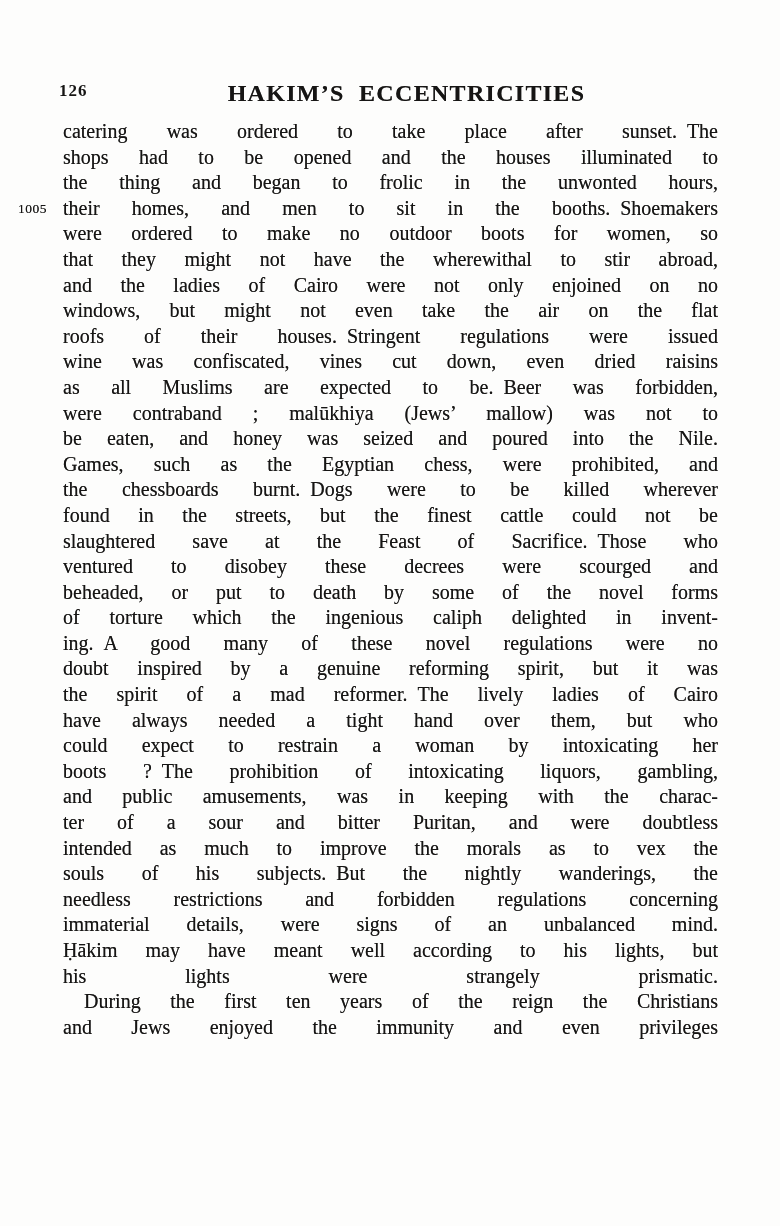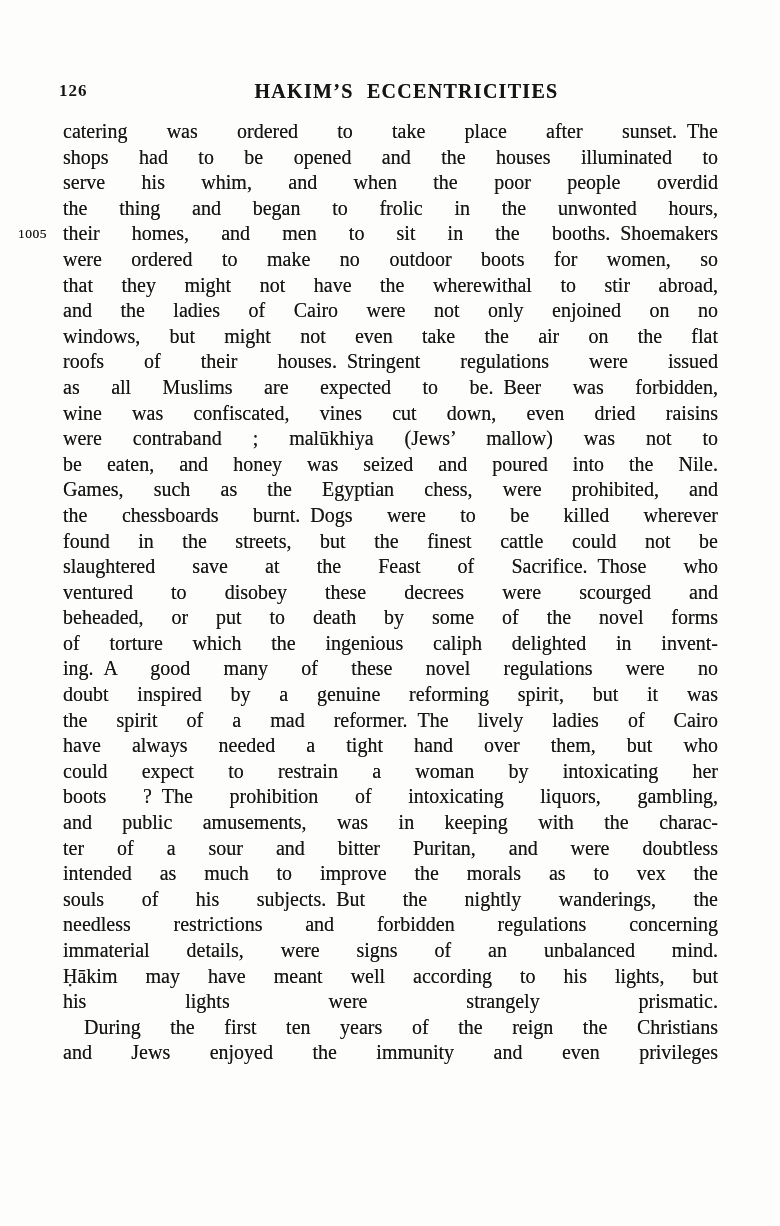--- a/index.html
+++ b/index.html
@@ -26,21 +26,21 @@
   .page-number {
     position: absolute;
     left: -4px;
     top: 1px;
     font-size: 17px;
     letter-spacing: 1px;
     font-weight: bold;
   }
   .running-title {
     text-align: center;
-    font-size: 20px;
+    font-size: 24px;
     font-weight: bold;
     letter-spacing: 1.3px;
     word-spacing: 7px;
     padding-left: 32px;
     text-shadow: 0 0 0.4px rgba(0,0,0,0.55);
   }
   .body-text {
     position: absolute;
     top: 119px;
     left: 63px;
@@ -78,30 +78,29 @@
 <div class="page">
 
   <div class="running-header">
     <span class="page-number">126</span>
     <div class="running-title">HAKIM’S ECCENTRICITIES</div>
   </div>
 
   <div class="body-text" id="body-text">
       <div class="text-line">catering was ordered to take place after sunset. The</div>
       <div class="text-line">shops had to be opened and the houses illuminated to</div>
-      <div class="text-line">serve his whim, and when the poor people overdid</div>
       <div class="text-line">the thing and began to frolic in the unwonted hours,</div>
       <div class="text-line">their homes, and men to sit in the booths. Shoemakers<span class="margin-year">1005</span></div>
       <div class="text-line">were ordered to make no outdoor boots for women, so</div>
       <div class="text-line">that they might not have the wherewithal to stir abroad,</div>
       <div class="text-line">and the ladies of Cairo were not only enjoined on no</div>
       <div class="text-line">windows, but might not even take the air on the flat</div>
       <div class="text-line">roofs of their houses. Stringent regulations were issued</div>
+      <div class="text-line">wine was confiscated, vines cut down, even dried raisins</div>
       <div class="text-line">as all Muslims are expected to be. Beer was forbidden,</div>
-      <div class="text-line">wine was confiscated, vines cut down, even dried raisins</div>
       <div class="text-line">were contraband ; malūkhiya (Jews’ mallow) was not to</div>
       <div class="text-line">be eaten, and honey was seized and poured into the Nile.</div>
       <div class="text-line">Games, such as the Egyptian chess, were prohibited, and</div>
       <div class="text-line">the chessboards burnt. Dogs were to be killed wherever</div>
       <div class="text-line">found in the streets, but the finest cattle could not be</div>
       <div class="text-line">slaughtered save at the Feast of Sacrifice. Those who</div>
       <div class="text-line">ventured to disobey these decrees were scourged and</div>
       <div class="text-line">beheaded, or put to death by some of the novel forms</div>
       <div class="text-line">of torture which the ingenious caliph delighted in invent-</div>
       <div class="text-line">ing. A good many of these novel regulations were no</div>

